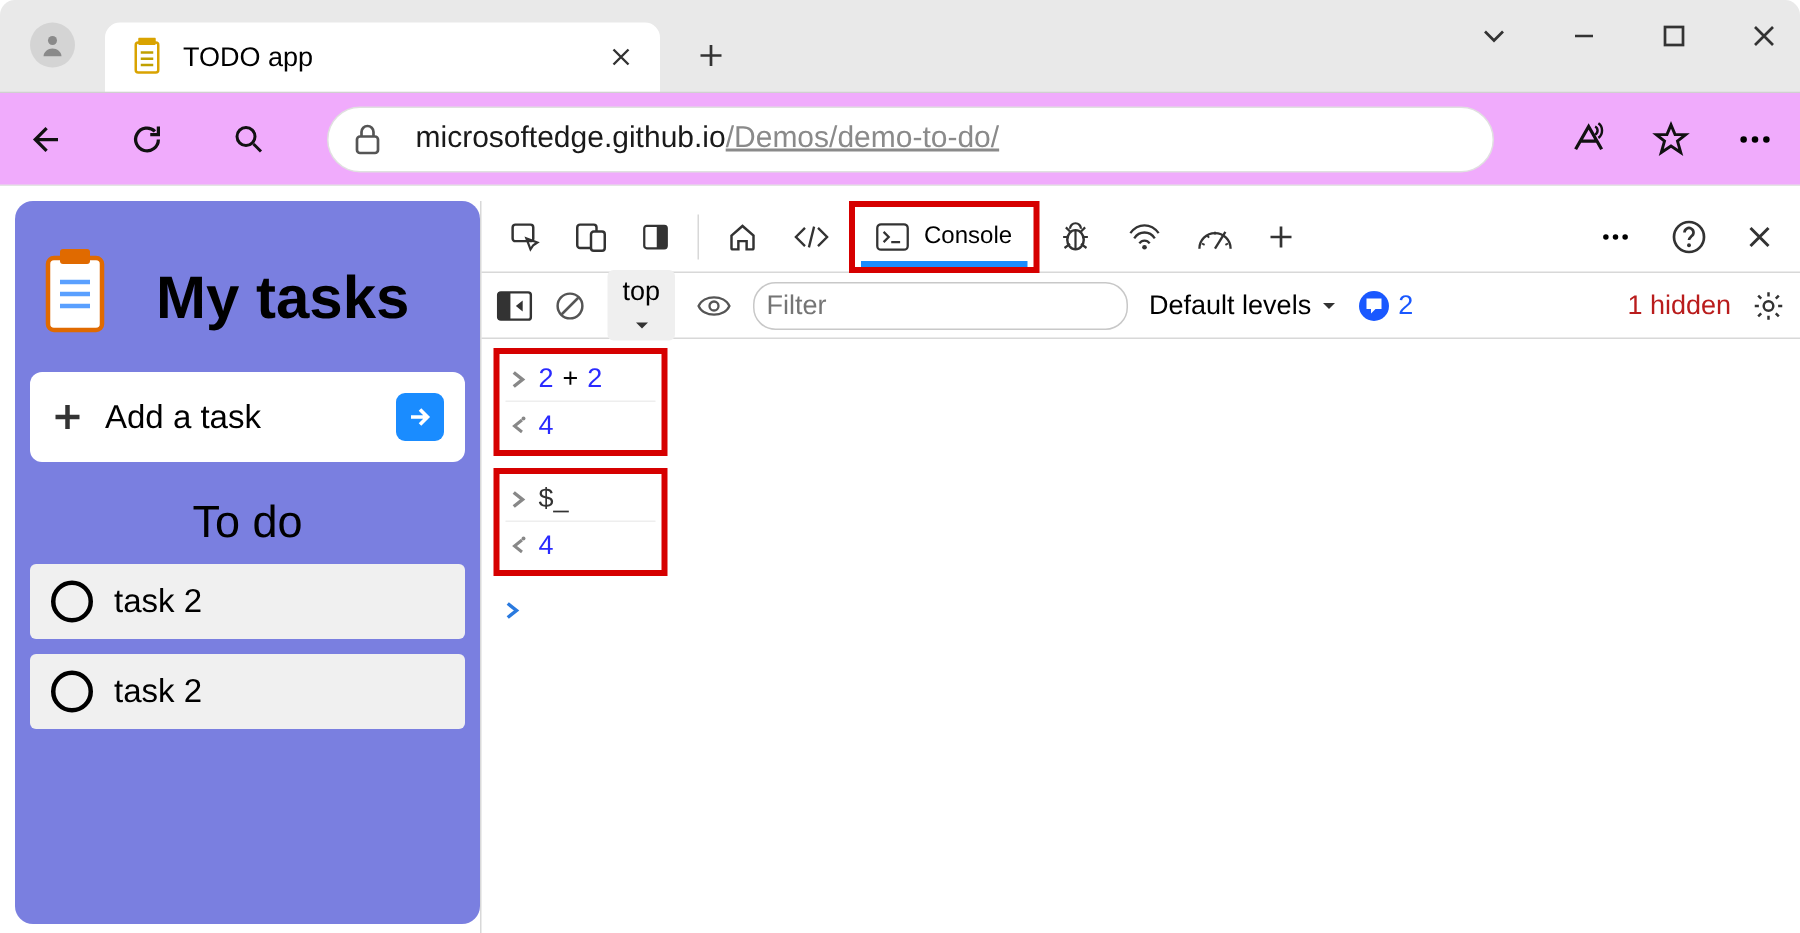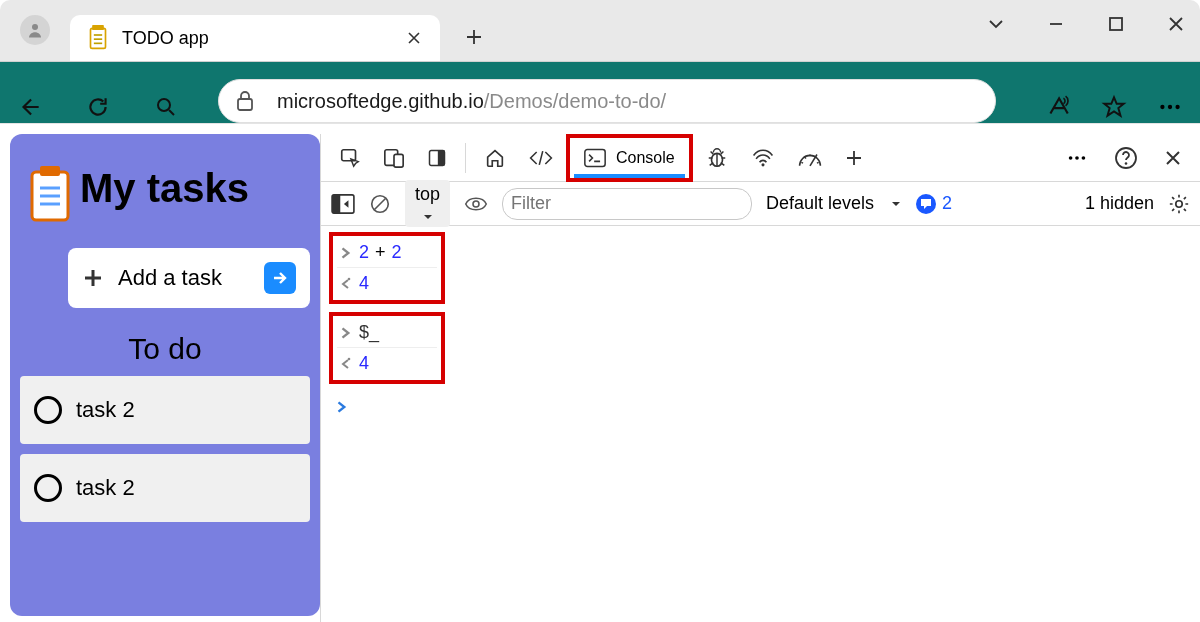--- a/index.html
+++ b/index.html
@@ -25,52 +25,52 @@
   .tab .favicon { width: 20px; height: 26px; margin-right: 14px; }
   .tab .close { margin-left: auto; }
   .newtab { display:flex; align-items:center; justify-content:center;
             width:40px; height:40px; margin-left:14px; margin-bottom:4px; }
   .win-controls { position: absolute; right: 10px; top: 10px;
                   display: flex; gap: 32px; align-items: center; }
   .win-controls .wc { width: 28px; height: 28px; display:flex;
                       align-items:center; justify-content:center; }
 
   .toolbar {
-    display: flex; align-items: flex-end; height: 62px; padding: 0 14px;
-    gap: 36px; background: #0f766e; border-bottom: 1px solid #e4e4e4;
+    display: flex; align-items: center; height: 62px; padding: 0 14px;
+    gap: 36px; background: #f0abfc; border-bottom: 1px solid #e4e4e4;
   }
   .toolbar .icon-btn { width: 32px; height: 32px; display:flex;
                        align-items:center; justify-content:center; }
   .omnibox {
     flex: 1; height: 44px; background: #fff; border: 1px solid #e0e0e0;
     border-radius: 22px; display: flex; align-items: center; padding: 0 16px;
     font-size: 20px; color: #1a1a1a;
   }
   .omnibox .lock { margin-right: 22px; }
-  .url-grey { color: #8a8a8a; }
+  .url-grey { color: #8a8a8a; text-decoration: underline; }
   .tb-group-right { display:flex; align-items:center; gap: 24px; margin-left:10px; }
 
   
   .content { display: flex; height: calc(622px - 62px - 62px); }
   .page {
     width: 310px; background: #7a7fe0; padding: 12px 10px; color:#000;
     border-radius: 12px; margin: 10px 0 6px 10px;
   }
-  .page-title-row { display:flex; align-items:flex-start; gap: 8px; padding: 20px 8px 26px 8px; }
+  .page-title-row { display:flex; align-items:flex-end; gap: 32px; padding: 20px 8px 26px 8px; }
   .page-title { font-size: 40px; font-weight: 800; }
   .clipboard { width: 44px; height: 56px; }
   .add-task {
     background:#fff; border-radius:8px; height:60px; display:flex;
-    align-items:center; padding: 0 14px; gap:14px; font-size:22px;margin-left:48px;
+    align-items:center; padding: 0 14px; gap:14px; font-size:22px;
   }
   .add-task .go { margin-left:auto; width:32px; height:32px; background:#1a8cff;
                   border-radius:6px; display:flex; align-items:center; justify-content:center;}
   .section-label { text-align:center; font-size:30px; margin: 24px 0 10px 0; }
   .task {
-    background:#f0f0f0; border-radius:4px; height:68px; display:flex;
+    background:#f0f0f0; border-radius:4px; height:50px; display:flex;
     align-items:center; padding: 0 14px; gap:14px; font-size:22px; margin-bottom:10px;
   }
   .task .circle { width:28px; height:28px; border:3px solid #000; border-radius:50%; }
 
   
   .devtools { flex: 1; display:flex; flex-direction:column;
               border-left:1px solid #d8d8d8; margin-top: 10px; }
   .dt-tabbar {
     display:flex; align-items:center; height:48px;
     border-bottom:1px solid #d8d8d8; padding: 0 8px; gap: 2px;
@@ -92,26 +92,26 @@
   .dt-subbar {
     display:flex; align-items:center; height:44px; border-bottom:1px solid #d8d8d8;
     padding: 0 10px; gap: 14px; font-size:18px;
   }
   .ctx-select { background:#efefef; padding:4px 10px; border-radius:4px;
                 display:flex; align-items:center; gap:6px;flex-direction:column; }
   .filter-input {
     flex: 0 0 190px; height:32px; border:1px solid #c8c8c8; border-radius:15px;
     padding: 0 8px; font-size:18px; color:#777;
   }
-  .levels { display:flex; align-items:center; gap:16px;text-align:right; }
+  .levels { display:flex; align-items:center; gap:6px;text-align:right; }
   .issues { color:#1a58ff; display:flex; align-items:center; gap:6px; }
   .issues .bubble { width:20px; height:20px; background:#1a58ff; border-radius:50%;
                     display:flex; align-items:center; justify-content:center; }
   .issues .bubble svg { width:12px; height:12px; fill:#fff; }
-  .hidden-info { margin-left:auto; display:flex; align-items:center; gap:14px; color:#000000;}
+  .hidden-info { margin-left:auto; display:flex; align-items:center; gap:14px; color:#b91c1c;}
 
   .console-body { flex:1; padding: 6px 8px; font-family: Consolas, monospace; font-size:18px; }
   .cgroup { border:4px solid #d60000; padding:2px 4px; width:116px; margin-bottom:8px; }
   .cline { display:flex; align-items:center; gap:6px; height:30px;
            border-bottom:1px solid #eee; padding: 0 2px; }
   .cline:last-child { border-bottom:none; }
   .num { color:#2a2aff; }
   .op  { color:#000; }
   .var { color:#333; }
   .chv, .ret { width:14px; height:14px; }

